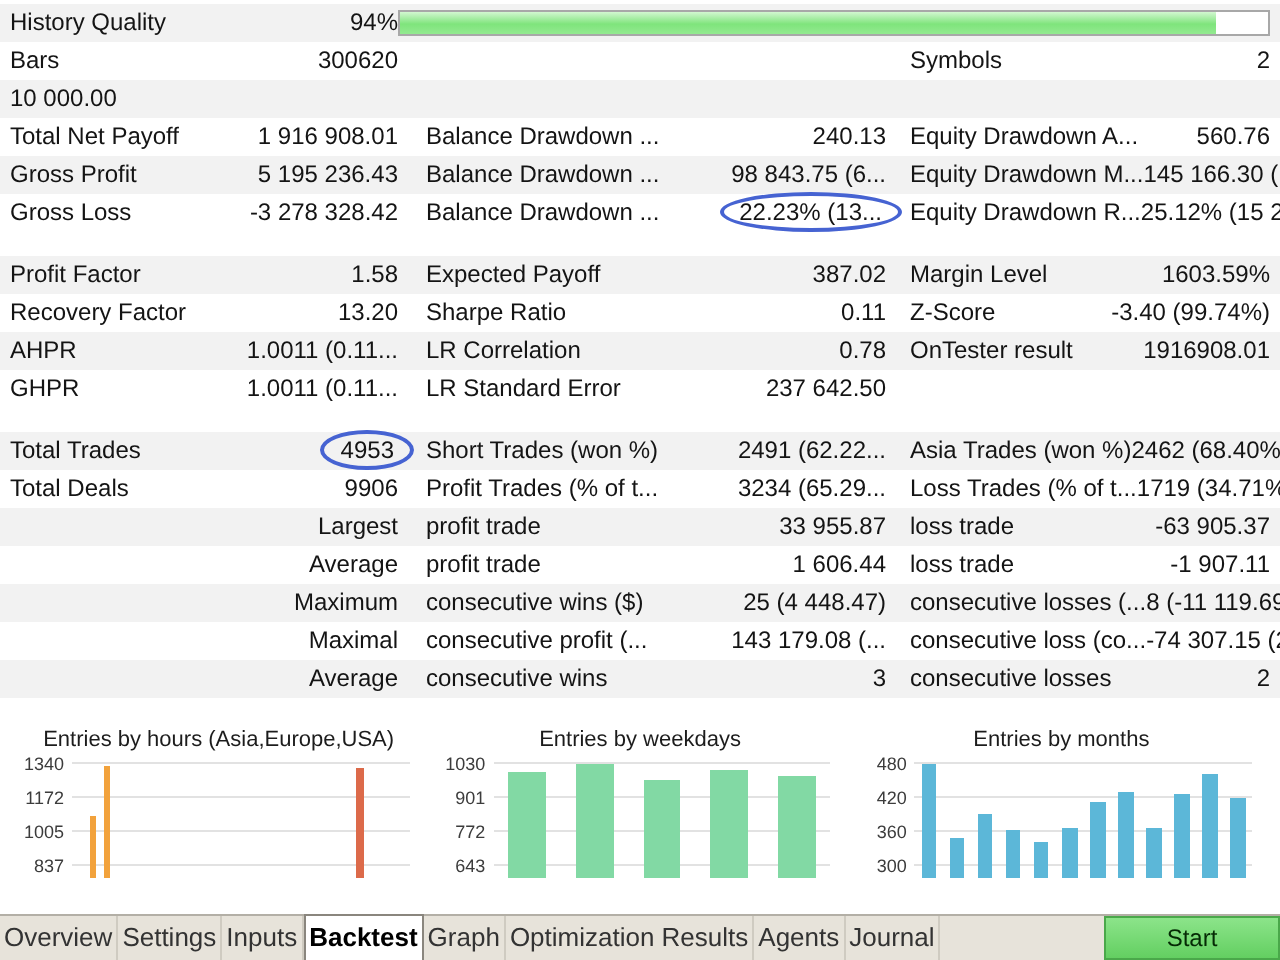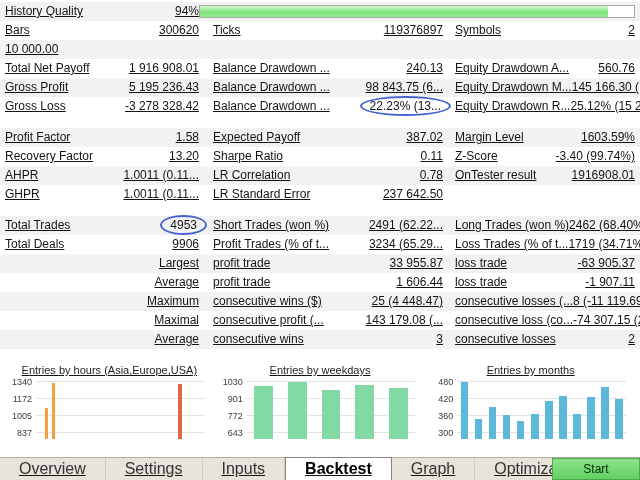--- a/index.html
+++ b/index.html
@@ -1,19 +1,19 @@
 <!DOCTYPE html>
 <html><head>
 <meta charset="utf-8">
 <style>
   html,body { margin:0; padding:0; background:#d0d0d0; }
   .screen {
     width:640px; height:480px; background:#ffffff; overflow:hidden;
     font-family:"Liberation Sans", sans-serif; font-size:12px; color:#141414;
-    display:flex; flex-direction:column; position:relative;text-decoration:underline;
+    display:flex; flex-direction:column; position:relative;
   }
 
   
   .report { padding-top:2px; }
   .row {
     display:grid;
     grid-template-columns: 194px 14px 230px 12px 180px;
     height:19px; line-height:19px;
     padding:0 5px;
   }
@@ -44,21 +44,21 @@
   .gridline { position:absolute; left:0; right:0; height:1px; background:#e2e2e2; }
   .bar { position:absolute; bottom:0; }
 
   
   .tabbar {
     margin-top:auto; height:22px; background:#e7e3da; border-top:1px solid #b3afa6;
     display:flex; align-items:stretch; position:relative; box-sizing:content-box;
   }
   .tabs { display:flex; align-items:stretch; }
   .tab {
-    padding:0 19px; line-height:21px; font-size:16px; color:#333;
+    padding:0 2px; line-height:21px; font-size:13px; color:#333;
     border-right:1px solid #cfcbc1; cursor:default; white-space:nowrap;
   }
   .tab.selected {
     background:#ffffff; font-weight:bold; color:#000;
     border:1px solid #8a867e; border-bottom:none; margin-top:-1px; line-height:22px;
   }
   .start {
     position:absolute; right:0; top:0; bottom:0; width:88px;
     background:linear-gradient(#8ce48a, #63cf61); border:1px solid #4aa84a;
     font-family:inherit; font-size:12px; color:#052a05; cursor:pointer;
@@ -76,24 +76,20 @@
         </div>
         <div class="progress-wrap">
           <div class="progress-fill" style="width: 94%;"></div>
         </div>
       </div>
       <div class="row">
         <div class="pair" style="grid-column: 1;">
           <span class="lbl">Bars</span>
           <span class="val">300620</span>
         </div>
-        <div class="pair" style="grid-column: 3;">
-          <span class="lbl">Ticks</span>
-          <span class="val">119376897</span>
-        </div>
         <div class="pair" style="grid-column: 5;">
           <span class="lbl">Symbols</span>
           <span class="val">2</span>
         </div>
       </div>
       <div class="row shaded">
         <div class="pair" style="grid-column: 1;">
           <span class="val">10 000.00</span>
         </div>
         <div class="pair" style="grid-column: 3;">
@@ -208,21 +204,21 @@
       <div class="row shaded">
         <div class="pair" style="grid-column: 1;">
           <span class="lbl">Total Trades</span>
           <span class="val"><span class="circ">4953</span></span>
         </div>
         <div class="pair" style="grid-column: 3; justify-content: space-between;">
           <span class="lbl">Short Trades (won %)</span>
           <span class="val">2491 (62.22...</span>
         </div>
         <div class="pair" style="grid-column: 5;">
-          <span class="lbl">Long Trades (won %)</span>
+          <span class="lbl">Asia Trades (won %)</span>
           <span class="val">2462 (68.40%)</span>
         </div>
       </div>
       <div class="row">
         <div class="pair" style="grid-column: 1;">
           <span class="lbl">Total Deals</span>
           <span class="val">9906</span>
         </div>
         <div class="pair" style="grid-column: 3;">
           <span class="lbl">Profit Trades (% of t...</span>

